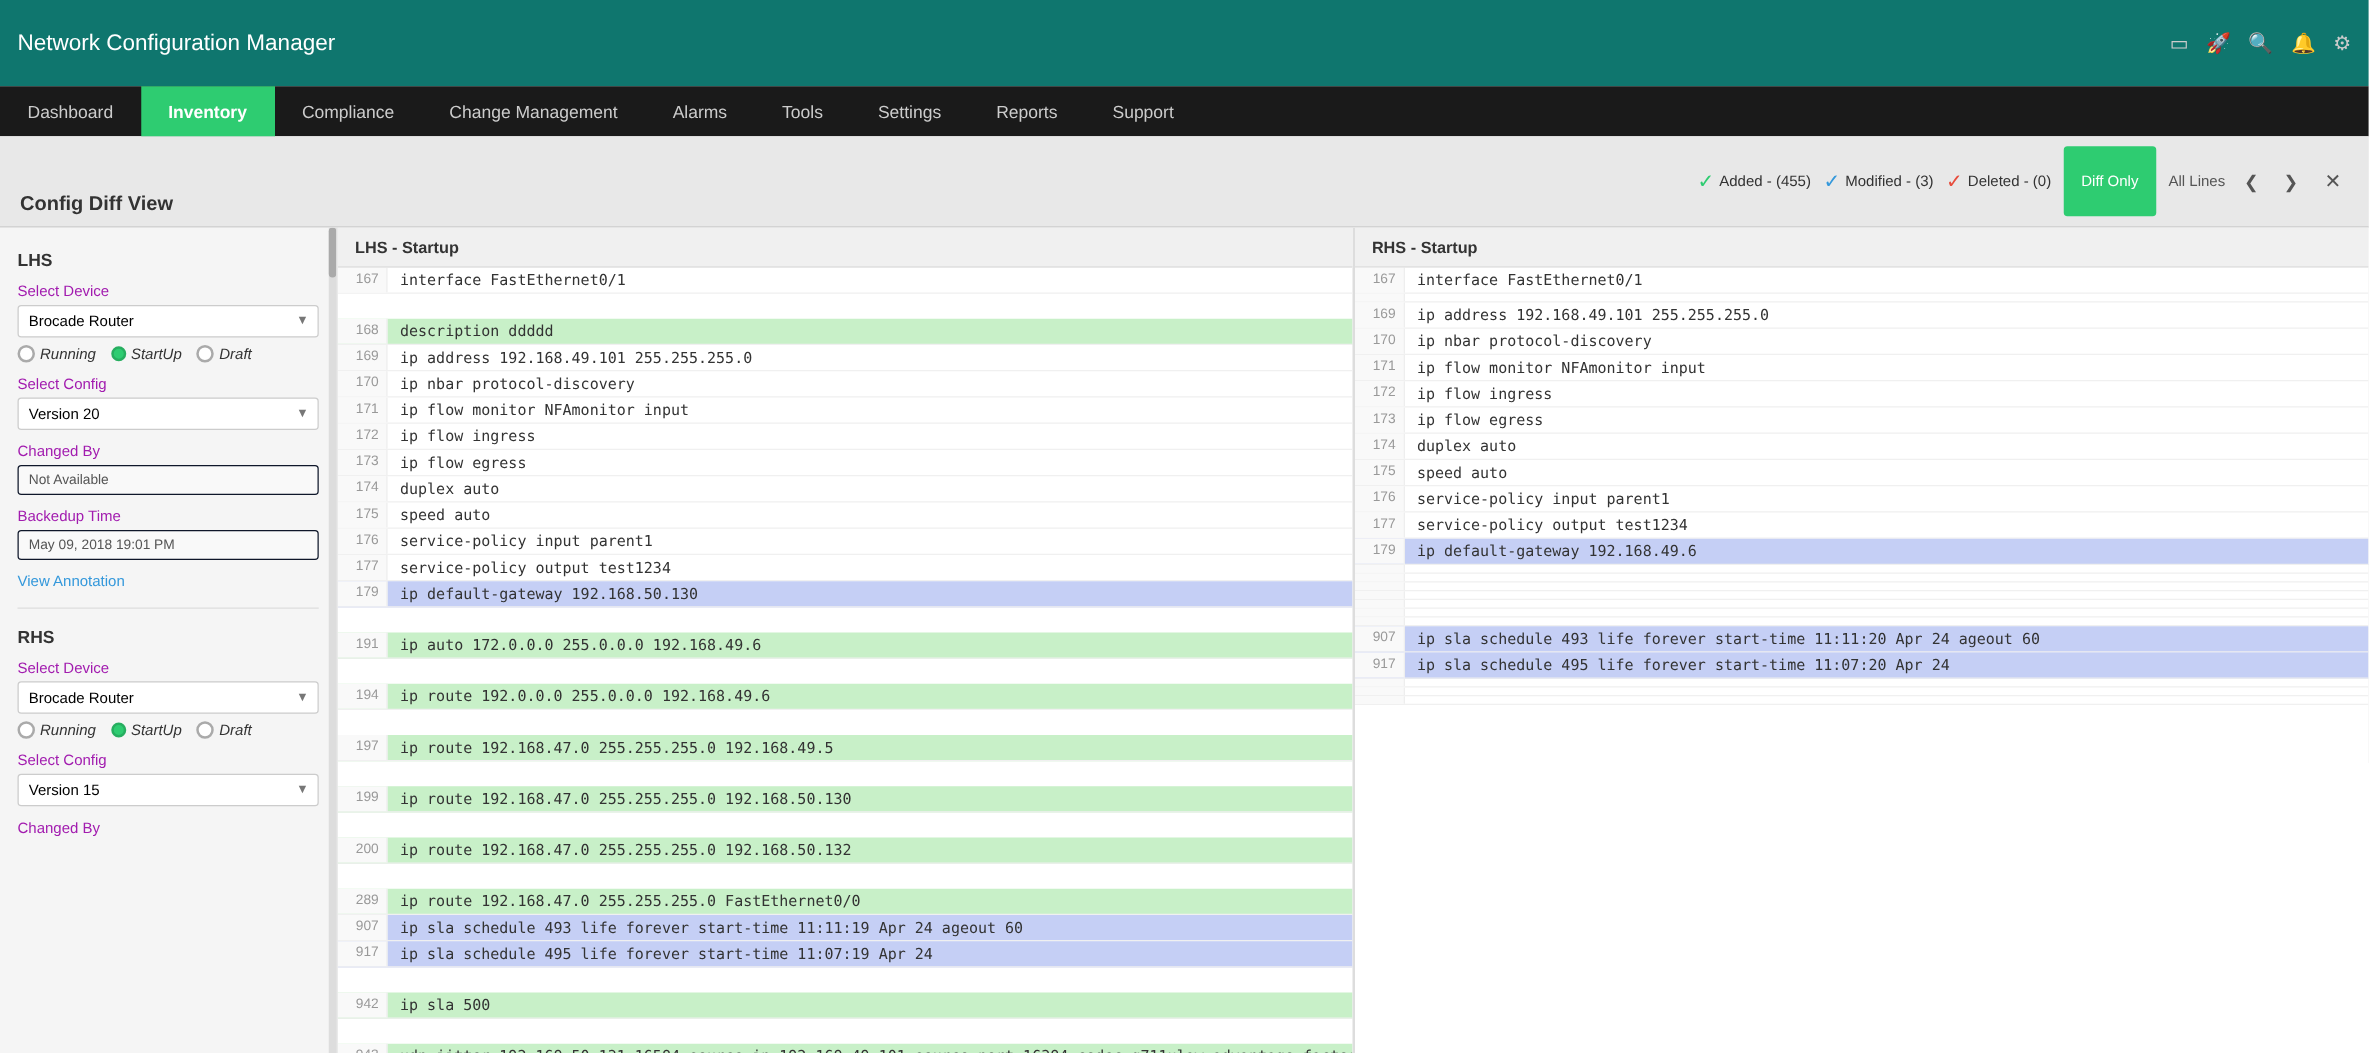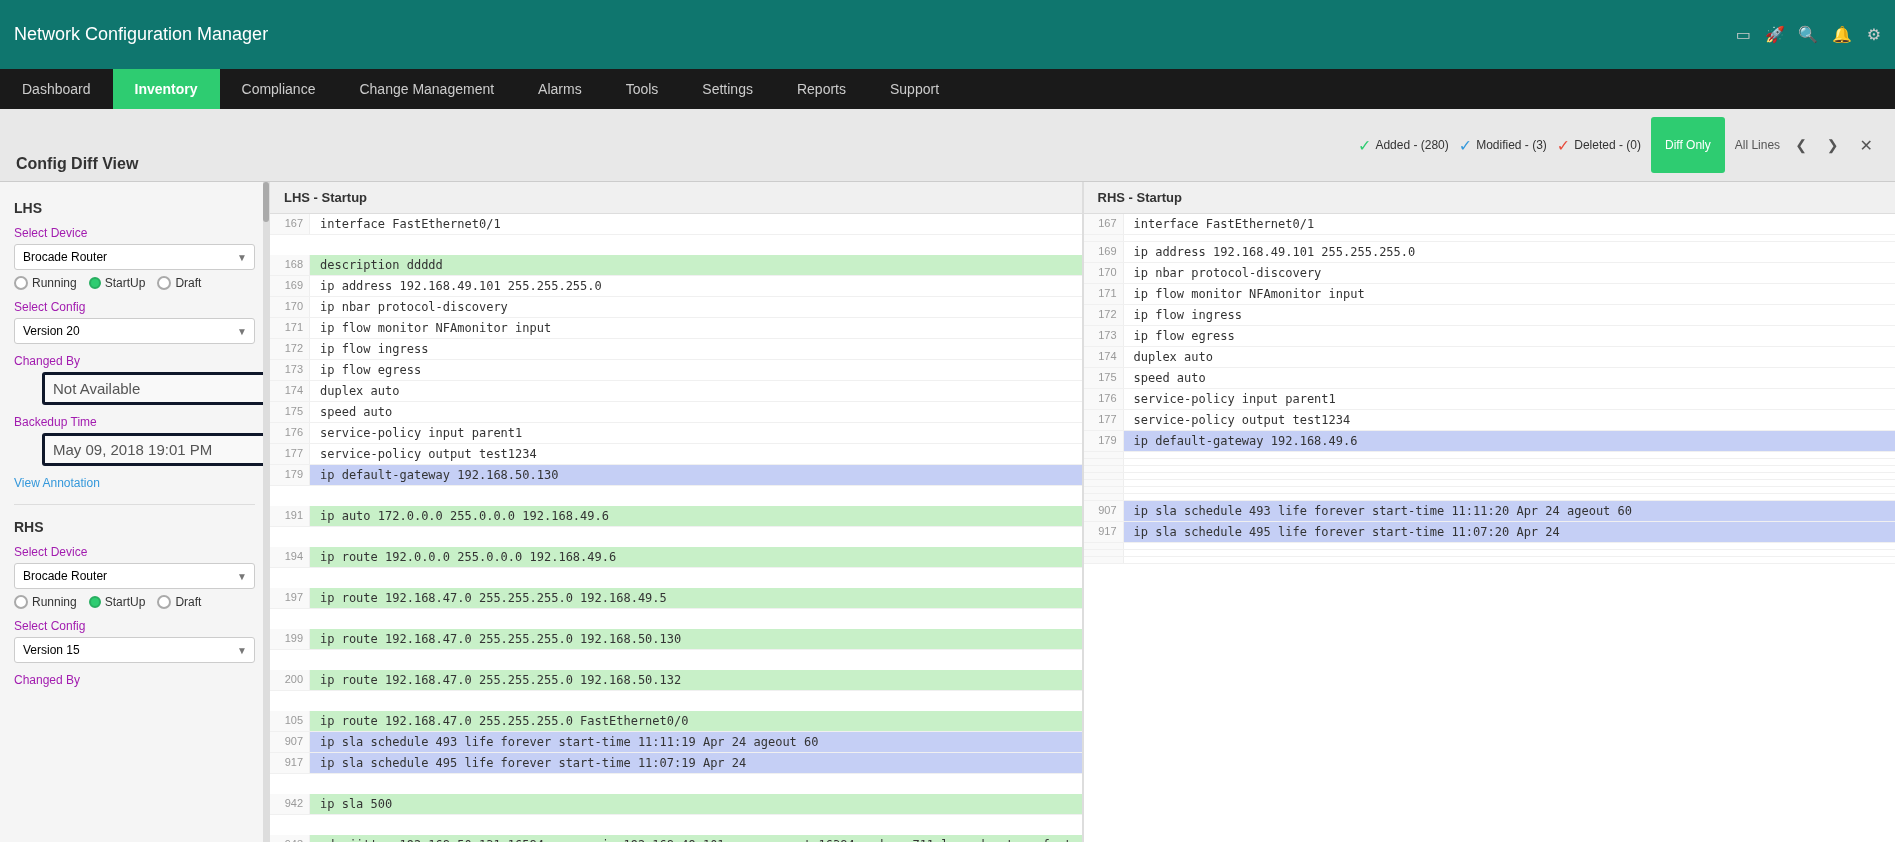--- a/index.html
+++ b/index.html
@@ -111,40 +111,39 @@
     .select-arrow {
       position: absolute;
       right: 8px;
       top: 50%;
       transform: translateY(-50%);
       pointer-events: none;
       color: #777;
       font-size: 10px;
     }
 
-    .radio-group { display: flex; gap: 12px; align-items: center; margin-top: 6px; }
+    .radio-group { display: flex; gap: 12px; align-items: center; margin-top: 6px; font-style: italic; }
     .radio-item { display: flex; align-items: center; gap: 4px; font-size: 12px; }
     .radio-dot-green {
       width: 12px; height: 12px; border-radius: 50%;
       background: #2ecc71; border: 2px solid #27ae60;
     }
     .radio-circle {
       width: 14px; height: 14px; border-radius: 50%;
       border: 2px solid #aaa; background: #fff; display: inline-block;
     }
 
     .text-field {
       width: 100%;
       padding: 5px 8px;
-      border: 3px solid #0f172a;
+      border: 1px solid #0f172a;
       border-radius: 3px;
       background: #f9f9f9;
-      font-size: 15px;
+      font-size: 11px;
       color: #555;
-      margin-left: 28px;
     }
     .view-annotation { color: #3498db; cursor: pointer; font-size: 12px; margin-top: 10px; display: block; }
     .section-divider { border: none; border-top: 1px solid #ddd; margin: 14px 0; }
 
     
     .diff-panel {
       flex: 1;
       overflow: auto;
       background: #fff;
     }
@@ -217,21 +216,21 @@
   <div class="nav-item">Settings</div>
   <div class="nav-item">Reports</div>
   <div class="nav-item">Support</div>
 </div>
 
 <div class="page-header">
   <span class="page-header-title">Config Diff View</span>
   <div class="page-header-controls">
     <div class="filter-badge">
       <span class="check-green">✓</span>
-      <span>Added - (280)</span>
+      <span>Added - (455)</span>
     </div>
     <div class="filter-badge">
       <span class="check-blue">✓</span>
       <span>Modified - (3)</span>
     </div>
     <div class="filter-badge">
       <span class="check-red">✓</span>
       <span>Deleted - (0)</span>
     </div>
     <button class="diff-only-btn">Diff Only</button>
@@ -398,21 +397,21 @@
             </div>
             <div class="diff-row added">
               <span class="line-num">199</span>
               <span class="line-content">ip route 192.168.47.0 255.255.255.0 192.168.50.130</span>
             </div>
             <div class="diff-row added">
               <span class="line-num">200</span>
               <span class="line-content">ip route 192.168.47.0 255.255.255.0 192.168.50.132</span>
             </div>
             <div class="diff-row added">
-              <span class="line-num">105</span>
+              <span class="line-num">289</span>
               <span class="line-content">ip route 192.168.47.0 255.255.255.0 FastEthernet0/0</span>
             </div>
             <div class="diff-row modified">
               <span class="line-num">907</span>
               <span class="line-content">ip sla schedule 493 life forever start-time 11:11:19 Apr 24 ageout 60</span>
             </div>
             <div class="diff-row modified">
               <span class="line-num">917</span>
               <span class="line-content">ip sla schedule 495 life forever start-time 11:07:19 Apr 24</span>
             </div>

